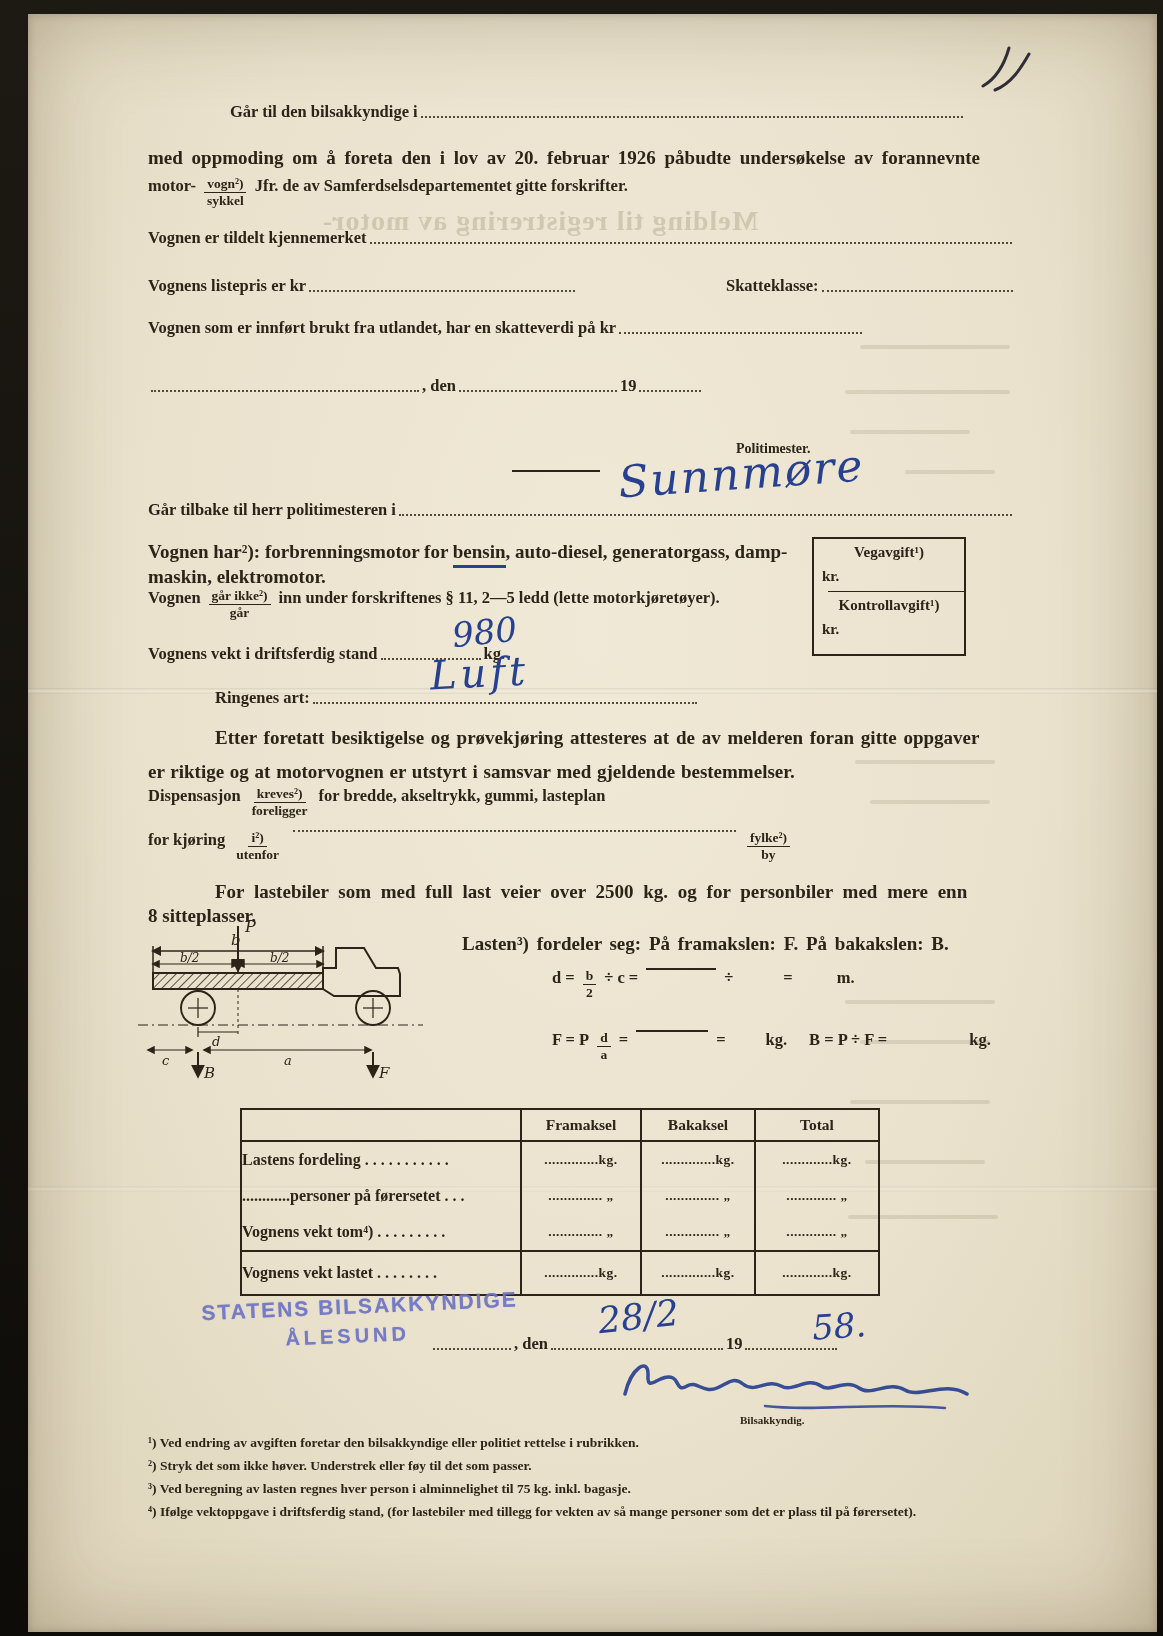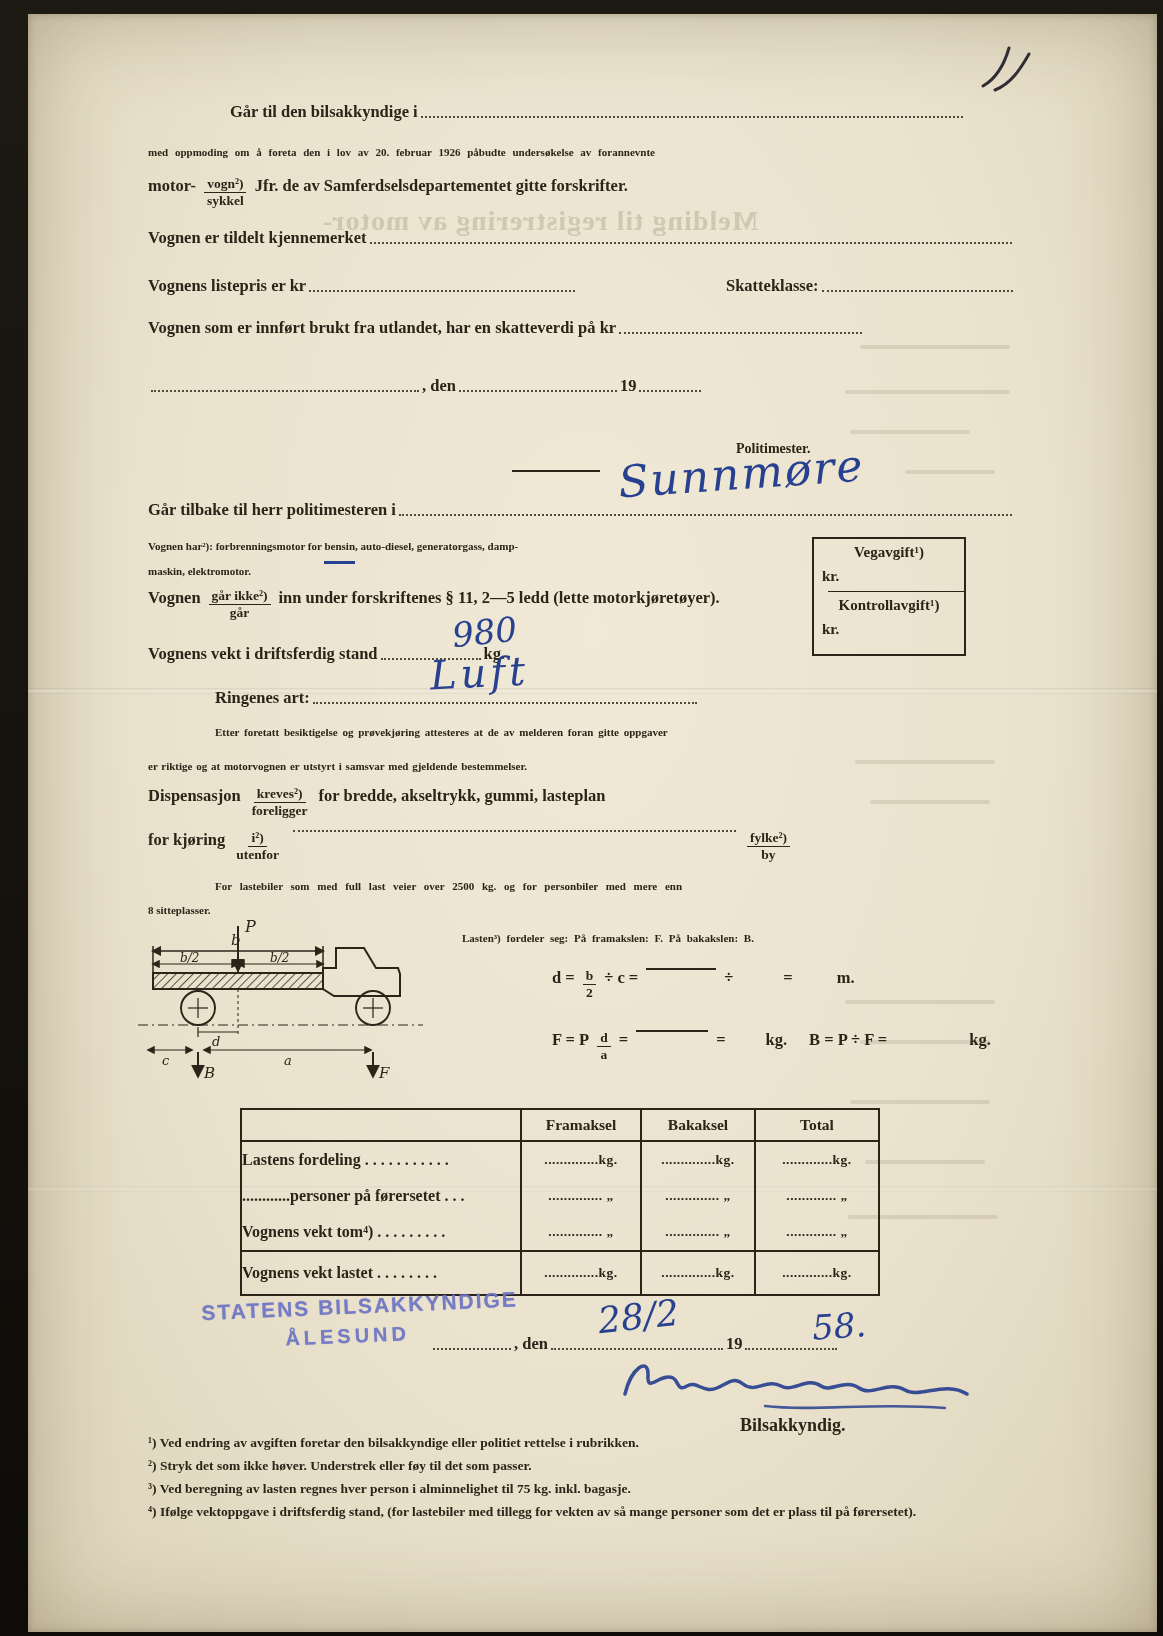--- a/index.html
+++ b/index.html
@@ -4,32 +4,32 @@
 <style>
   html,body{margin:0;padding:0;background:#15120d;}
   .scan{position:relative;width:1163px;height:1636px;overflow:hidden;
         background:linear-gradient(180deg,#1d1a14 0%,#0e0c08 100%);
         font-family:"Liberation Serif","DejaVu Serif",serif;color:#2c2418;}
   .paper{position:absolute;left:28px;top:14px;width:1129px;height:1618px;
          background:radial-gradient(ellipse at 50% 38%,#f0e9d7 0%,#eae2cd 55%,#dcd2b8 100%);
          box-shadow:inset 0 0 90px rgba(80,62,30,.30), inset 0 0 8px rgba(50,38,18,.25);}
   .fold{position:absolute;left:28px;width:1129px;height:6px;
         background:linear-gradient(180deg,rgba(70,56,30,.10),rgba(255,253,244,.28),rgba(70,56,30,.07));}
-  .t{position:absolute;white-space:nowrap;font-weight:bold;font-size:11px;line-height:1.25;}
+  .t{position:absolute;white-space:nowrap;font-weight:bold;font-size:19px;line-height:1.25;}
   .row{position:absolute;display:flex;align-items:flex-end;font-weight:bold;font-size:16.5px;}
   .rowc{position:absolute;display:flex;font-weight:bold;font-size:16.5px;}
   .lbl{white-space:pre;}
   .dots{flex:1;border-bottom:2px dotted #50493c;margin:0 3px 4px 3px;min-width:12px;height:0;}
   .dfix{flex:0 0 auto;}
   .frac{display:inline-flex;flex-direction:column;align-items:center;font-size:13.5px;line-height:1.15;margin:0 8px;font-weight:bold;}
   .frac .ft{border-bottom:1.5px solid #2c2418;padding:0 3px;}
   .frac .fb{padding:0 3px;}
   .bl{border-bottom:2px solid #2c2418;margin:0 8px 4px 8px;height:0;}
   .gap{display:inline-block;height:1px;}
-  .fuel{border-bottom:3px solid #27408f;padding-bottom:9px;}
+  .fuel{border-bottom:3px solid #27408f;padding-bottom:3px;}
   .feesbox{position:absolute;left:812px;top:537px;width:150px;height:115px;border:2px solid #2c2418;
            font-size:15px;font-weight:bold;}
   .fb-t{text-align:center;margin-top:5px;}
   .fb-kr{margin:7px 0 0 8px;}
   .fb-div{border-top:1.5px solid #2c2418;margin:6px 0 2px 14px;}
   .ltable{position:absolute;left:240px;top:1108px;display:grid;
           grid-template-columns:278px 120px 114px 124px;border:2.5px solid #2c2418;}
   .hcell{height:30px;border-bottom:2px solid #2c2418;display:flex;align-items:center;justify-content:center;
          font-size:15.5px;font-weight:bold;}
   .vl{border-left:2px solid #2c2418;}
@@ -306,19 +306,19 @@
     <span class="lbl">19</span>
     <span class="dots dfix" style="flex:0 0 92px"></span>
   </div>
   <div class="hw" style="left:598px;top:1296px;font-size:36px;transform:rotate(-6deg)">28/2</div>
   <div class="hw" style="left:812px;top:1306px;font-size:34px;transform:rotate(-4deg)">58.</div>
 
   <svg style="position:absolute;left:615px;top:1350px" width="370" height="72" viewBox="0 0 370 72">
     <path d="M10,44 C16,18 34,6 33,26 C32,44 46,22 58,28 C64,31 62,42 72,36 C82,30 88,44 102,38 C112,34 118,26 128,34 C140,44 152,28 166,36 C178,43 192,26 206,36 C216,43 230,28 244,38 C256,47 274,30 290,40 C304,49 330,30 352,44" fill="none" stroke="#27408f" stroke-width="3.5" stroke-linecap="round" opacity=".92"></path>
     <path d="M150,56 C200,62 260,52 330,58" fill="none" stroke="#27408f" stroke-width="2.5" stroke-linecap="round" opacity=".85"></path>
   </svg>
-  <div class="t" style="left:740px;top:1414px;font-size:18px">Bilsakkyndig.</div>
+  <div class="t" style="left:740px;top:1414px;font-size:11px">Bilsakkyndig.</div>
 
   <div class="fn" style="top:1432px">¹) Ved endring av avgiften foretar den bilsakkyndige eller politiet rettelse i rubrikken.</div>
   <div class="fn" style="top:1455px">²) Stryk det som ikke høver. Understrek eller føy til det som passer.</div>
   <div class="fn" style="top:1478px">³) Ved beregning av lasten regnes hver person i alminnelighet til 75 kg. inkl. bagasje.</div>
   <div class="fn" style="top:1501px;width:868px">⁴) Ifølge vektoppgave i driftsferdig stand, (for lastebiler med tillegg for vekten av så mange personer som det er plass til på førersetet).</div>
 </div>
 
 </body></html>

